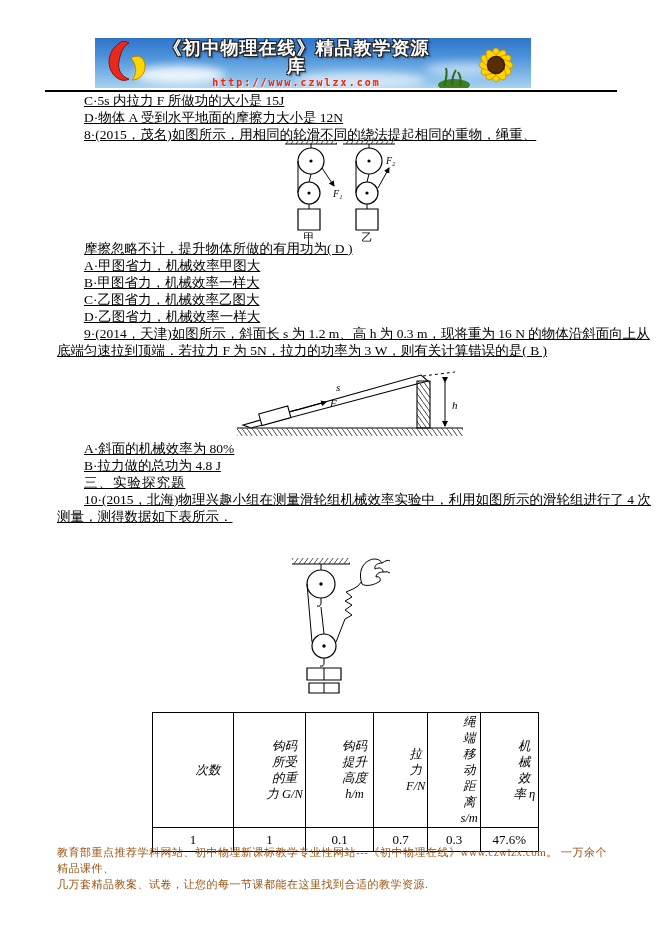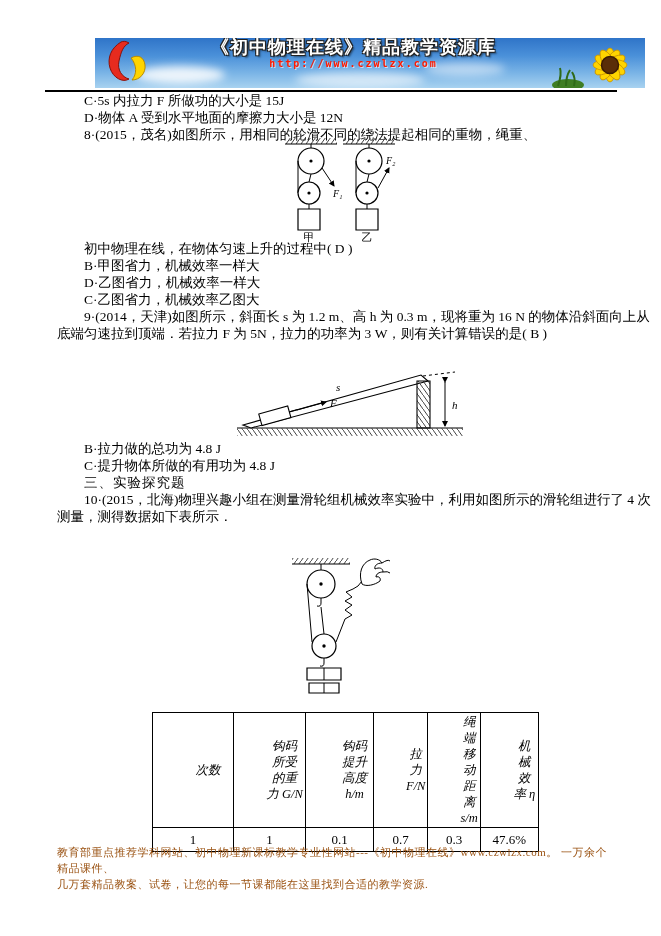--- a/index.html
+++ b/index.html
@@ -1,41 +1,41 @@
 <!DOCTYPE html>
 <html><head>
 <meta charset="utf-8">
 <style>
   html,body{margin:0;padding:0;}
   body{width:661px;height:936px;background:#fff;font-family:"Liberation Serif","DejaVu Serif",serif;color:#000;}
   .page{position:relative;width:661px;height:936px;background:#ffffff;overflow:hidden;}
 
   
-  .banner{position:absolute;left:95px;top:38px;width:550px;height:50px;
+  .banner{position:absolute;left:95px;top:38px;width:436px;height:50px;
     background:linear-gradient(180deg,#2f74c8 0%,#4a90d9 35%,#7ab4e6 70%,#a8d2f0 100%);
-    display:flex;align-items:flex-start;overflow:hidden;}
+    display:flex;align-items:center;overflow:hidden;}
   .cloud{position:absolute;background:#ffffff;border-radius:50%;filter:blur(4px);opacity:.85;}
   .cloud.c1{left:40px;top:28px;width:90px;height:18px;}
   .cloud.c2{left:200px;top:34px;width:130px;height:16px;opacity:.6;}
   .cloud.c3{left:330px;top:24px;width:80px;height:14px;opacity:.5;}
   .banner-logo{position:relative;width:62px;height:50px;flex:0 0 auto;}
   .banner-center{position:relative;flex:1;text-align:center;line-height:1;}
   .banner-title{font-weight:bold;font-size:18px;letter-spacing:1px;color:#ffffff;
     text-shadow:1px 1px 0 #222,-1px -1px 0 #222,1px -1px 0 #222,-1px 1px 0 #222,2px 2px 2px rgba(0,0,0,.5);}
   .banner-url{margin-top:3px;font-family:"DejaVu Sans Mono","Liberation Mono",monospace;
     font-size:10px;letter-spacing:2px;color:#ff1a00;font-weight:bold;
     text-shadow:1px 1px 0 rgba(255,255,255,.6);}
   .banner-flower{position:relative;width:95px;height:50px;flex:0 0 auto;}
 
   
   .top-rule{position:absolute;left:45px;top:90px;width:572px;height:2px;background:#000;}
 
   
   .tblock{position:absolute;left:57px;width:551px;font-size:13.5px;line-height:17px;white-space:nowrap;}
-  .tblock .ln{height:17px;}
+  .tblock .ln{height:17px;text-decoration:underline;}
   .ind{padding-left:27px;}
   .sect{letter-spacing:1px;}
   #block1{top:92px;}
   #block2{top:240px;}
   #block3{top:440px;}
 
   
   .fig{position:absolute;}
   #fig-pulleys{left:281px;top:137px;}
   #fig-incline{left:233px;top:367px;}
@@ -139,24 +139,25 @@
       <circle cx="86" cy="56" r="11" fill="#fff" stroke="#000" stroke-width="1.2"></circle>
       <circle cx="86" cy="56" r="1.6" fill="#000"></circle>
       <line x1="86" y1="67" x2="86" y2="72" stroke="#000"></line>
       <rect x="75" y="72" width="22" height="21" fill="#fff" stroke="#000" stroke-width="1.2"></rect>
       <text class="figtext" x="105" y="27" font-size="10" font-style="italic">F₂</text>
       <text class="figtext" x="86" y="104" font-size="11" text-anchor="middle">乙</text>
     </svg>
   </div>
 
   <div class="tblock" id="block2">
-    <div class="ln ind">初中物理在线，在物体匀速上升的过程中( D )</div>
+    <div class="ln ind">摩擦忽略不计，提升物体所做的有用功为( D )</div>
+    <div class="ln ind">A·甲图省力，机械效率甲图大</div>
     <div class="ln ind">B·甲图省力，机械效率一样大</div>
+    <div class="ln ind">C·乙图省力，机械效率乙图大</div>
     <div class="ln ind">D·乙图省力，机械效率一样大</div>
-    <div class="ln ind">C·乙图省力，机械效率乙图大</div>
     <div class="ln ind">9·(2014，天津)如图所示，斜面长 s 为 1.2 m、高 h 为 0.3 m，现将重为 16 N 的物体沿斜面向上从</div>
     <div class="ln">底端匀速拉到顶端．若拉力 F 为 5N，拉力的功率为 3 W，则有关计算错误的是( B )</div>
   </div>
 
   <div class="fig" id="fig-incline">
     <svg width="235" height="74" viewBox="0 0 235 74">
       <defs>
         <pattern id="hatchB" width="5" height="7" patternUnits="userSpaceOnUse">
           <line x1="0" y1="0" x2="5" y2="7" stroke="#444" stroke-width="1"></line>
         </pattern>
@@ -182,22 +183,22 @@
       <rect x="184" y="14" width="13" height="47" fill="url(#hatchB)" stroke="#000" stroke-width="1.1"></rect>
 
       <line x1="190" y1="9" x2="222" y2="5" stroke="#000" stroke-dasharray="3,3"></line>
 
       <line x1="212" y1="15" x2="212" y2="59" stroke="#000" marker-start="url(#arrB)" marker-end="url(#arrB)"></line>
       <text class="figtext" x="219" y="42" font-size="11" font-style="italic">h</text>
     </svg>
   </div>
 
   <div class="tblock" id="block3">
+    <div class="ln ind">A·斜面的机械效率为 80%</div>
     <div class="ln ind">B·拉力做的总功为 4.8 J</div>
-    <div class="ln ind">C·提升物体所做的有用功为 4.8 J</div>
     <div class="ln ind sect">三、实验探究题</div>
     <div class="ln ind">10·(2015，北海)物理兴趣小组在测量滑轮组机械效率实验中，利用如图所示的滑轮组进行了 4 次</div>
     <div class="ln">测量，测得数据如下表所示．</div>
   </div>
 
   <div class="fig" id="fig-lab">
     <svg width="108" height="148" viewBox="0 0 108 148">
       <defs>
         <pattern id="hatchC" width="5" height="7" patternUnits="userSpaceOnUse">
           <line x1="0" y1="7" x2="5" y2="0" stroke="#444" stroke-width="1"></line>

